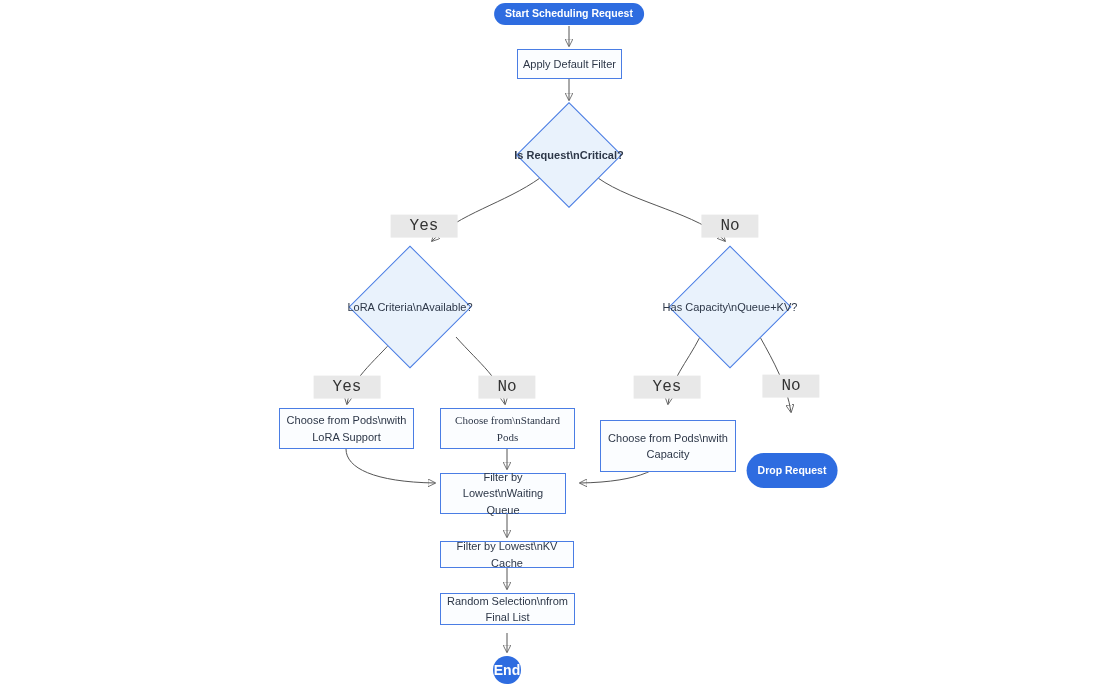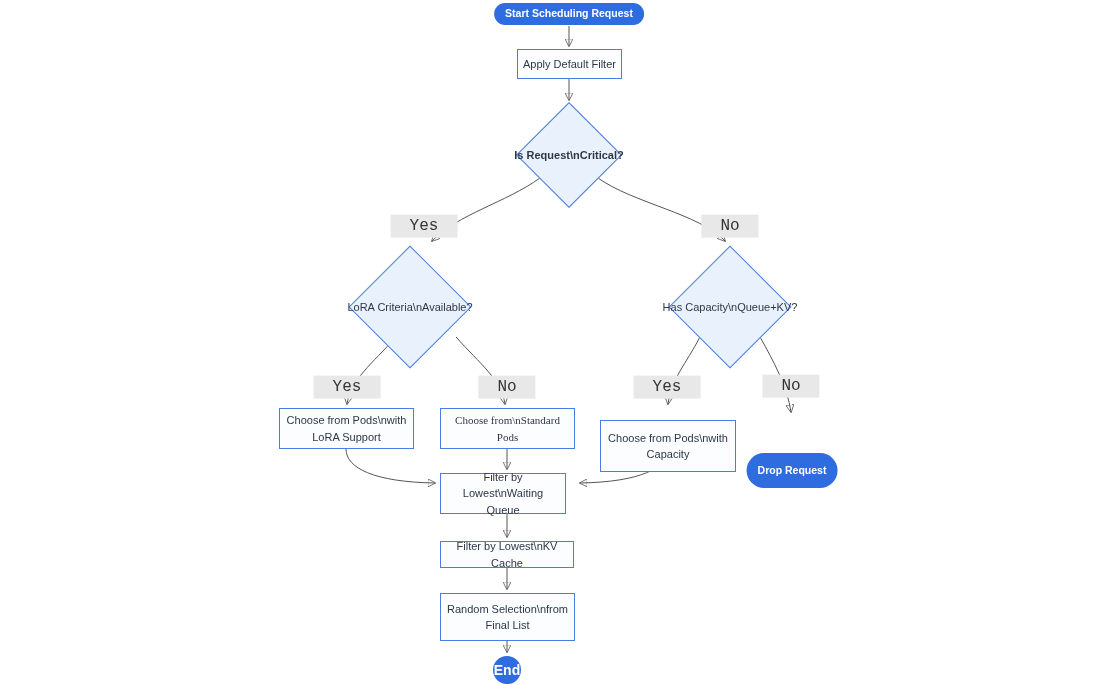--- a/index.html
+++ b/index.html
@@ -88,21 +88,21 @@
   <div class="node rect" style="left:440px;top:408px;width:135px;height:41px;font-family:Liberation Serif, serif;">Choose from\nStandard Pods</div>
 
   <div class="node rect" style="left:600px;top:420px;width:136px;height:52px;">Choose from Pods\nwith Capacity</div>
 
   <div class="node stadium" style="left:792px;top:417px;height:35px;margin-top:36px;">Drop Request</div>
 
   <div class="node rect" style="left:440px;top:473px;width:126px;height:41px;">Filter by Lowest\nWaiting Queue</div>
 
   <div class="node rect" style="left:440px;top:541px;width:134px;height:27px;">Filter by Lowest\nKV Cache</div>
 
-  <div class="node rect" style="left:440px;top:593px;width:135px;height:48px;">Random Selection\nfrom Final List</div>
+  <div class="node rect" style="left:440px;top:593px;width:135px;height:32px;">Random Selection\nfrom Final List</div>
 
   <div class="node circle" style="left:493px;top:656px;width:28px;height:28px;">End</div>
 
   <div class="edge-label" style="left:424px;top:226px;">Yes</div>
   <div class="edge-label" style="left:730px;top:226px;">No</div>
   <div class="edge-label" style="left:347px;top:387px;">Yes</div>
   <div class="edge-label" style="left:507px;top:387px;">No</div>
   <div class="edge-label" style="left:667px;top:387px;">Yes</div>
   <div class="edge-label" style="left:791px;top:386px;">No</div>
 

